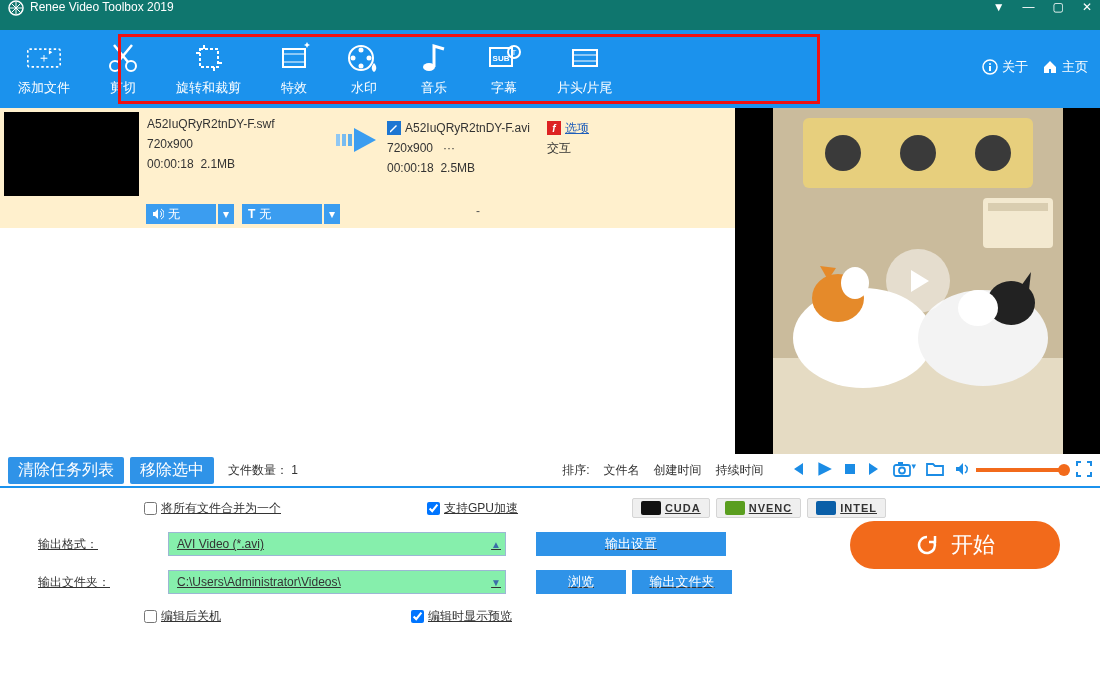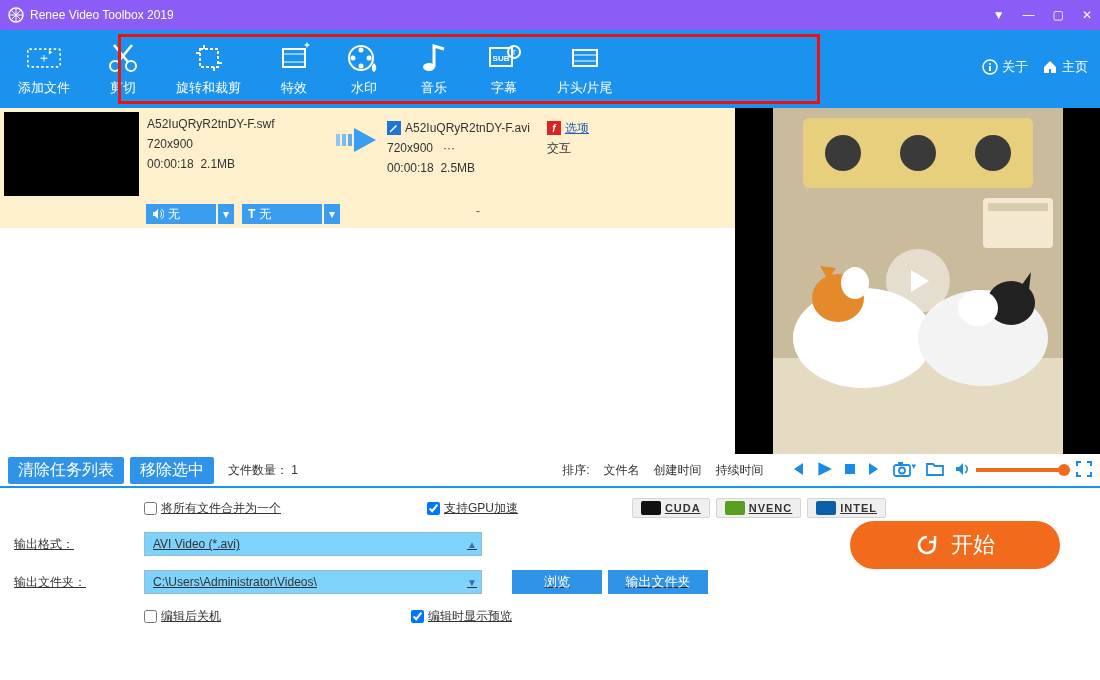--- a/index.html
+++ b/index.html
@@ -1,18 +1,18 @@
 <!DOCTYPE html>
 <html><head>
 <meta charset="utf-8">
 <style>
   * { box-sizing: border-box; margin: 0; padding: 0; }
   body { font-family: "Microsoft YaHei", Arial, sans-serif; font-size: 12px; color: #333; background: #fff; width: 1100px; height: 680px; overflow: hidden; }
   .window { width: 1100px; height: 680px; display: flex; flex-direction: column; }
-  .titlebar { height: 30px; background: #8b5cf6; color: #fff; display: flex; align-items: center; padding: 0 8px; }
+  .titlebar { height: 30px; background: #0f766e; color: #fff; display: flex; align-items: flex-start; padding: 0 8px; }
   .titlebar .logo { width: 16px; height: 16px; margin-right: 6px; }
   .titlebar .title { flex: 1; font-size: 12px; }
   .titlebar .winbtns { display: flex; gap: 18px; align-items: center; }
   .titlebar .winbtns span { color: #fff; cursor: pointer; font-size: 12px; }
   .toolbar { height: 78px; background: #1b92ed; display: flex; align-items: stretch; color: #fff; position: relative; }
   .toolbar .tbbtn { display: flex; flex-direction: column; align-items: center; justify-content: center; padding: 8px 18px; cursor: pointer; font-size: 13px; }
   .toolbar .tbbtn .ic { height: 34px; display: flex; align-items: center; justify-content: center; }
   .toolbar .tbbtn .lbl { margin-top: 4px; }
   .toolbar .addfile .ic svg { width: 42px; height: 28px; }
   .toolbar .tbbtn .ic svg { width: 34px; height: 34px; }
@@ -53,23 +53,23 @@
   .playerbar .vol .track { width: 90px; height:4px; background:#f26a1b; position:relative; }
   .playerbar .vol .knob { position:absolute; right:-4px; top:-4px; width:12px; height:12px; border-radius:50%; background:#f26a1b; }
   .sep { height:2px; background:#1b92ed; }
   .bottom { padding: 10px 14px 8px 14px; display:flex; flex-direction: column; gap: 14px; text-decoration: underline; }
   .chkrow { display:flex; align-items:center; gap: 26px; padding-left: 130px; }
   .chk { display:flex; align-items:center; gap:4px; font-size:12px; cursor:pointer; }
   .chk input { width:13px; height:13px; }
   .badges { display:flex; gap:6px; margin-left:auto; margin-right: 200px; }
   .badge { display:flex; align-items:center; gap:4px; background:#efefef; border:1px solid #d5d5d5; border-radius:2px; padding:2px 8px; font-size:11px; font-family: Arial; letter-spacing:1px; font-weight:bold; }
   .badge .bic { width:20px; height:14px; background:#111; border-radius:2px; }
-  .formrow { display:flex; align-items:center; gap: 10px; }
+  .formrow { display:flex; align-items:center; gap: 10px; margin-left: 24px; }
   .formrow .flbl { width: 120px; font-size:12px; }
-  .combo { width: 338px; height: 24px; border:1px solid #9cb7d4; background:#7dd3fc; display:flex; align-items:center; padding:0 4px 0 8px; cursor:pointer; position:relative; }
+  .combo { width: 338px; height: 24px; border:1px solid #9cb7d4; background:#86efac; display:flex; align-items:center; padding:0 4px 0 8px; cursor:pointer; position:relative; }
   .combo .carrow { margin-left:auto; color:#3b6ea8; font-size:10px; }
   .btnmid { width:190px; height:24px; background:#2f93e8; color:#fff; border:0; font-size:13px; cursor:pointer; }
   .btnmid.sm { width: 90px; }
   .startbtn { position:absolute; right: 40px; bottom: 64px; width: 210px; height: 48px; background:#f26a1b; color:#fff; border:0; border-radius: 24px; font-size: 22px; display:flex; align-items:center; justify-content:center; gap:12px; cursor:pointer; }
   .startbtn svg{ width:24px; height:24px; }
   .bottom { position:relative; }
   .chkrow2 { display:flex; gap: 60px; padding-left: 130px; }
   .dash { text-align:center; width: 160px; margin-left: 50px; color:#555; }
 </style>
 </head>
@@ -360,20 +360,21 @@
           </div>
       </div>
     </div>
 
     <div class="formrow">
       <span class="flbl">输出格式：</span>
       <div class="combo">
         <span>AVI Video (*.avi)</span>
         <span class="carrow">▲</span>
       </div>
+      <button class="btnmid" style="margin-left:20px">输出设置</button>
     </div>
 
     <div class="formrow">
       <span class="flbl">输出文件夹：</span>
       <div class="combo">
         <span>C:\Users\Administrator\Videos\</span>
         <span class="carrow">▼</span>
       </div>
       <div style="margin-left:20px; display:flex; gap:6px">
         <button class="btnmid sm">浏览</button>

